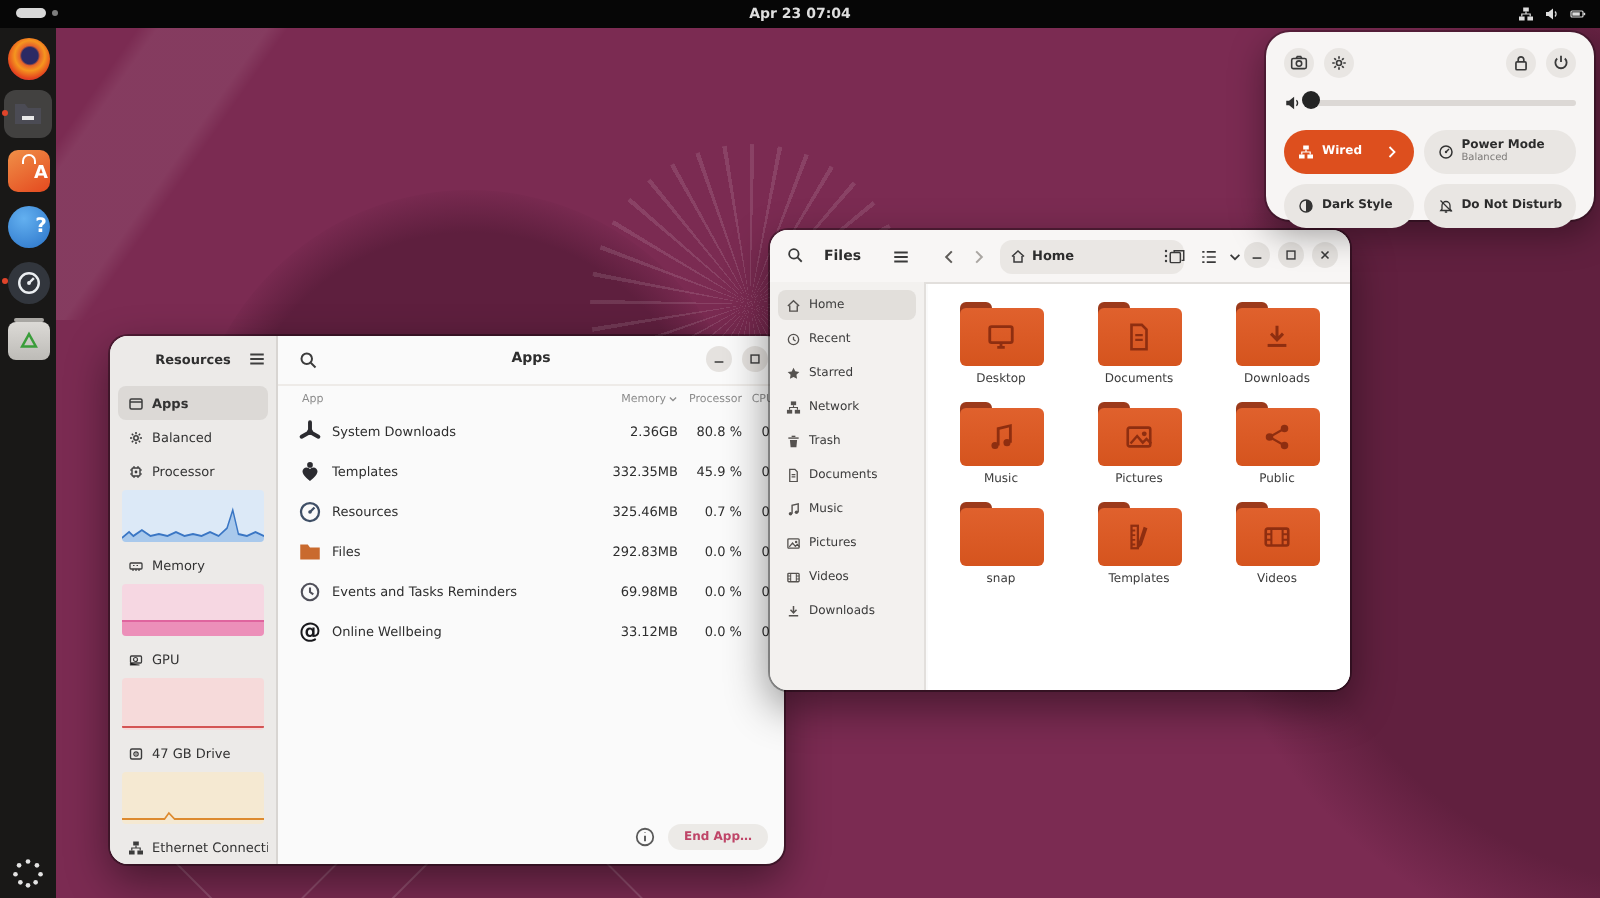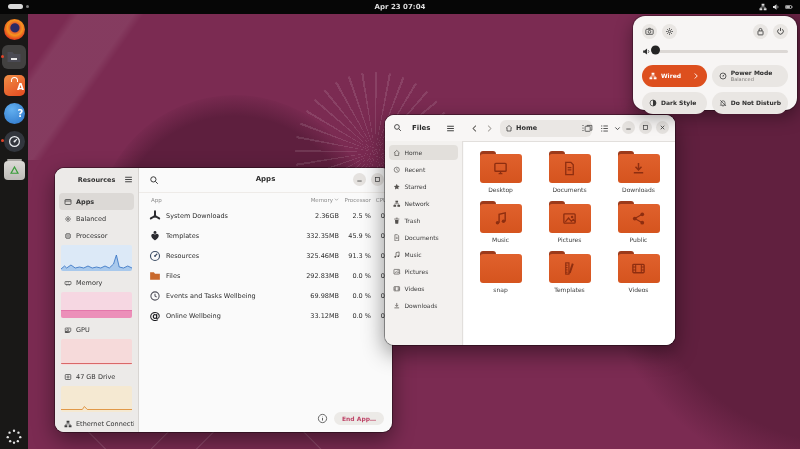--- a/index.html
+++ b/index.html
@@ -433,21 +433,21 @@
 
         <div class="res-row">
           <span class="row-ico ico" data-icon="pinwheel">
             <svg viewBox="0 0 16 16">
               <path d="M8 8V1.5M8 8l5.6 3.2M8 8l-5.6 3.2" stroke="currentColor" stroke-width="2.6" stroke-linecap="round"></path>
               <circle cx="8" cy="8" r="2" fill="currentColor"></circle>
             </svg>
           </span>
           <span class="row-name">System Downloads</span>
           <span class="row-mem">2.36GB</span>
-          <span class="row-proc">2.5 %</span>
+          <span class="row-proc">80.8 %</span>
           <span class="row-cpu">0.</span>
         </div>
 
         <div class="res-row">
           <span class="row-ico ico" data-icon="heart">
             <svg viewBox="0 0 16 16">
               <circle cx="8" cy="3.3" r="1.9" fill="currentColor"></circle>
               <path d="M8 14S3 10.5 3 7.7C3 6.2 4.2 5 5.7 5c.9 0 1.8.5 2.3 1.2C8.5 5.5 9.4 5 10.3 5 11.8 5 13 6.2 13 7.7 13 10.5 8 14 8 14z" fill="currentColor"></path>
             </svg>
           </span>
@@ -460,21 +460,21 @@
         <div class="res-row">
           <span class="row-ico ico" data-icon="gauge">
             <svg viewBox="0 0 16 16">
               <circle cx="8" cy="8" r="6" fill="none" stroke="currentColor" stroke-width="1.5"></circle>
               <path d="M8 8l3-3" stroke="currentColor" stroke-width="1.5"></path>
               <circle cx="8" cy="8" r="1.2" fill="currentColor"></circle>
             </svg>
           </span>
           <span class="row-name">Resources</span>
           <span class="row-mem">325.46MB</span>
-          <span class="row-proc">91.3 %</span>
+          <span class="row-proc">0.7 %</span>
           <span class="row-cpu">0.</span>
         </div>
 
         <div class="res-row">
           <span class="row-ico ico" data-icon="folder">
             <svg viewBox="0 0 16 16">
               <path d="M1.5 3h5l1.5 2h6.5v8h-13z" fill="currentColor"></path>
             </svg>
           </span>
           <span class="row-name">Files</span>
@@ -483,21 +483,21 @@
           <span class="row-cpu">0.</span>
         </div>
 
         <div class="res-row">
           <span class="row-ico ico" data-icon="clock">
             <svg viewBox="0 0 16 16">
               <circle cx="8" cy="8" r="5.5" fill="none" stroke="currentColor" stroke-width="1.4"></circle>
               <path d="M8 5v3l2.2 1.6" fill="none" stroke="currentColor" stroke-width="1.4"></path>
             </svg>
           </span>
-          <span class="row-name">Events and Tasks Wellbeing</span>
+          <span class="row-name">Events and Tasks Reminders</span>
           <span class="row-mem">69.98MB</span>
           <span class="row-proc">0.0 %</span>
           <span class="row-cpu">0.</span>
         </div>
 
         <div class="res-row">
           <span class="row-ico ico" data-icon="at">@</span>
           <span class="row-name">Online Wellbeing</span>
           <span class="row-mem">33.12MB</span>
           <span class="row-proc">0.0 %</span>

